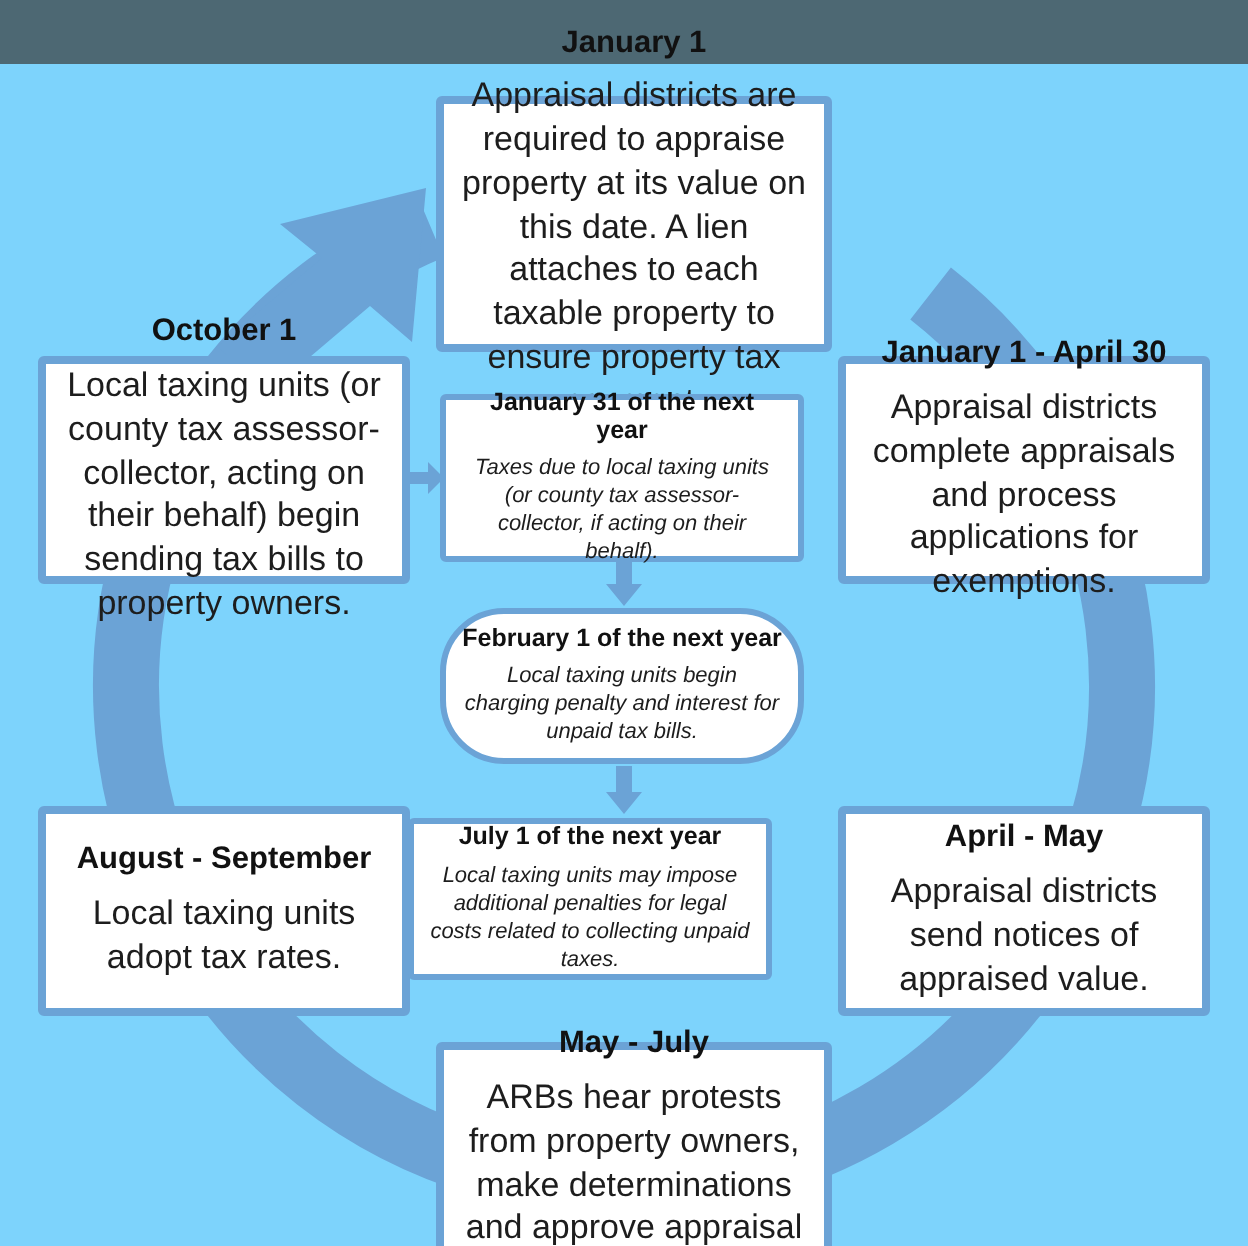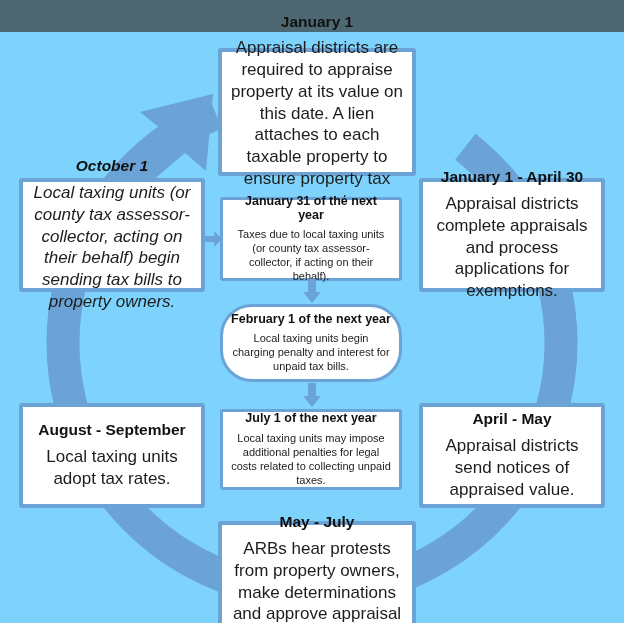--- a/index.html
+++ b/index.html
@@ -63,33 +63,34 @@
   .node.inner {
     border-width: 3px;
   }
   .node.inner .title {
     font-size: 12.5px;
     margin-bottom: 6px;
   }
   .node.inner .body {
     font-size: 11px;
     line-height: 1.27;
+    font-style: italic;
   }
 
   
   #node-jan1        { left: 218px; top: 16px;  width: 198px; height: 128px; }
   #node-jan1apr30   { left: 419px; top: 146px; width: 186px; height: 114px; }
   #node-aprmay      { left: 419px; top: 371px; width: 186px; height: 105px; }
   #node-mayjul      { left: 218px; top: 489px; width: 198px; height: 118px; }
   #node-augsep      { left: 19px;  top: 371px; width: 186px; height: 105px; }
-  #node-oct1        { left: 19px;  top: 146px; width: 186px; height: 114px; font-style: italic; }
+  #node-oct1        { left: 19px;  top: 146px; width: 186px; height: 114px; }
 
   #node-jan31       { left: 220px; top: 165px; width: 182px; height: 84px; }
   #node-feb1        { left: 220px; top: 272px; width: 182px; height: 78px; border-radius: 32px; }
-  #node-jul1        { left: 220px; top: 377px; width: 182px; height: 81px; }
+  #node-jul1        { left: 204px; top: 377px; width: 182px; height: 81px; }
 
   .connector {
     position: absolute;
   }
 </style>
 </head>
 <body>
 
 <div id="stage">
 

